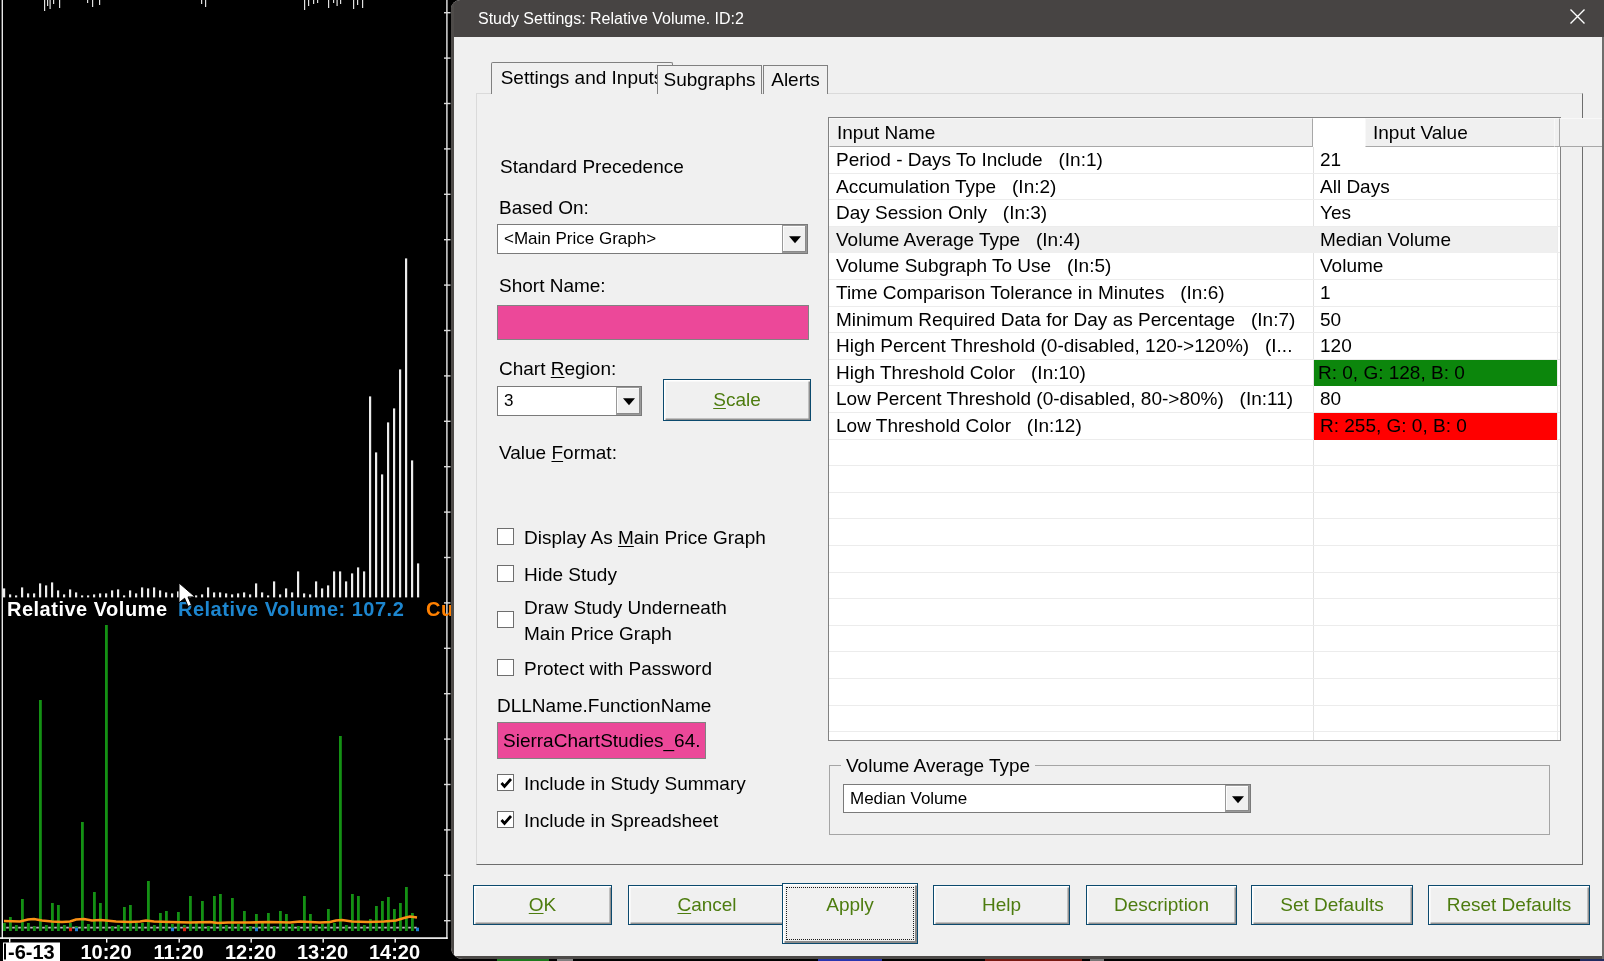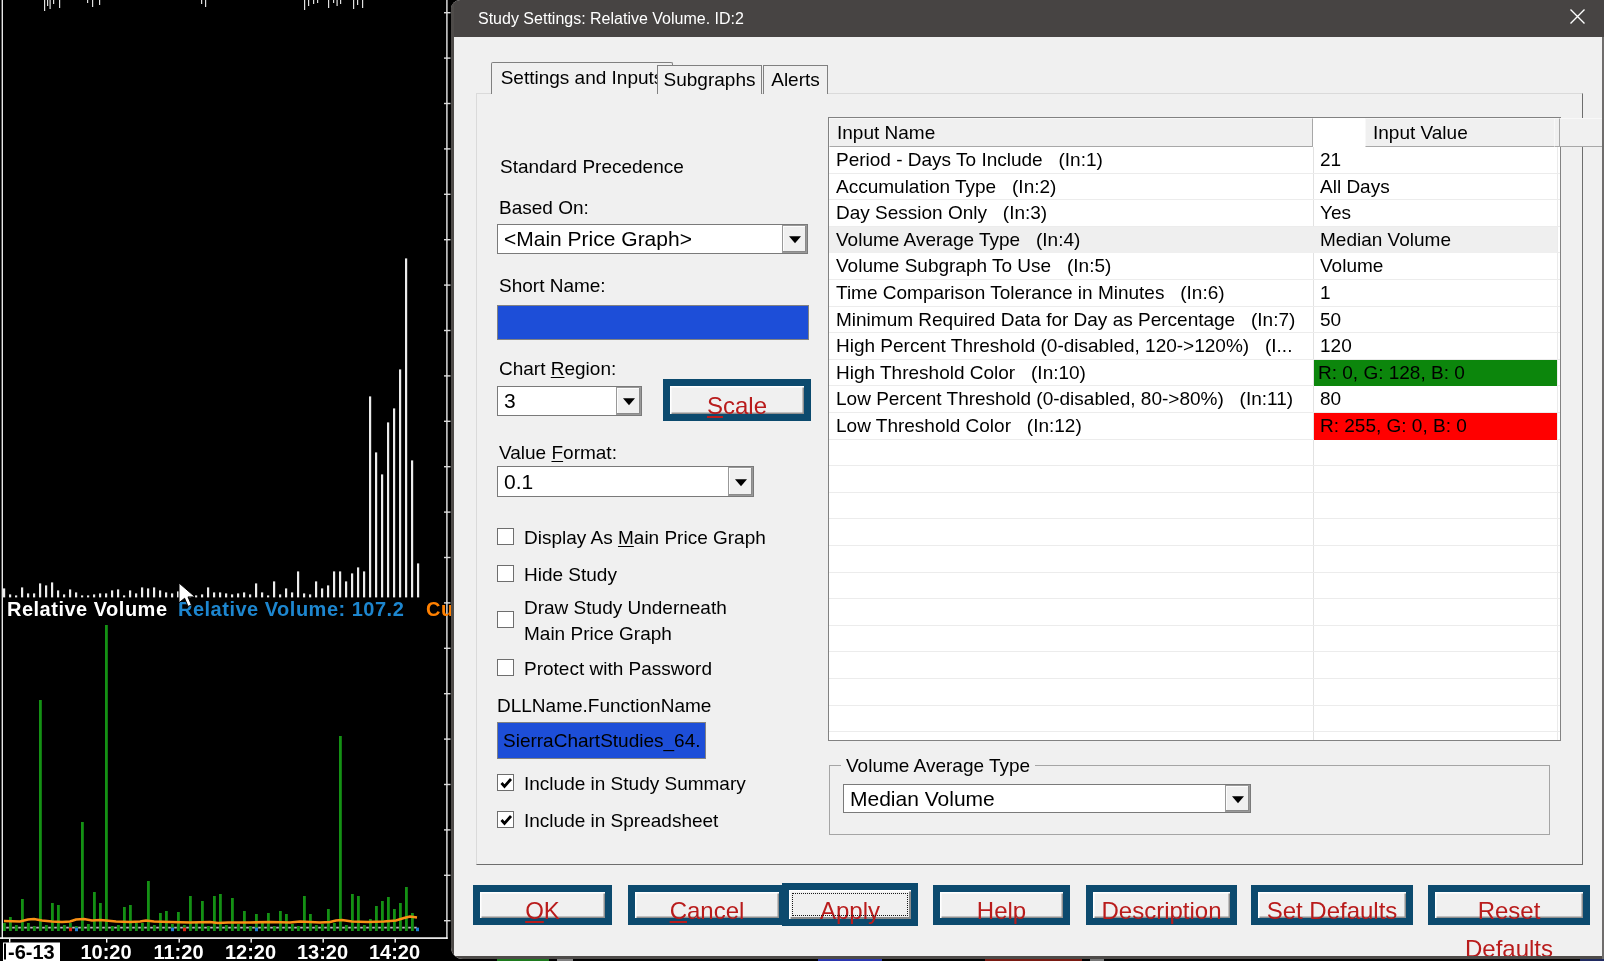--- a/index.html
+++ b/index.html
@@ -23,35 +23,35 @@
 #tab1 { left:24px; top:62px; width:182px; height:32px; line-height:30px; border-radius:2px 2px 0 0;margin-left:16px; }
 #tab2 { left:206px; top:65px; width:105px; height:29px; line-height:28px; }
 #tab3 { left:312px; top:65px; width:65px; height:29px; line-height:28px; }
 #page { position:absolute; left:25px; top:93px; width:1107px; height:772px;
   border-top:1px solid #dadada; border-left:1px solid #dadada; border-right:1.5px solid #6d6d6d; border-bottom:1.5px solid #6d6d6d; z-index:1; }
 
 .lab { position:absolute; font-size:19px; color:#000; white-space:nowrap; z-index:4; }
 u.k { text-decoration:underline; text-underline-offset:2px; }
 
 .combo { position:absolute; background:#fff; border:1px solid #7a7a7a; z-index:4; }
-.combo .tx { position:absolute; left:6px; top:0; bottom:0; font-size:21px; color:#000; display:flex; align-items:center; white-space:nowrap; }
+.combo .tx { position:absolute; left:6px; top:0; bottom:0; font-size:17px; color:#000; display:flex; align-items:center; white-space:nowrap; }
 .cbtn { position:absolute; right:0px; top:0px; bottom:0px; width:25px; background:#f0f0f0;
   border:1px solid #999; box-shadow:inset -1px -1px 0 #8a8a8a, inset 1px 1px 0 #fdfdfd; }
 .cbtn:after { content:""; position:absolute; left:50%; top:50%; transform:translate(-50%,-38%);
   border-left:6.5px solid transparent; border-right:6.5px solid transparent; border-top:7.5px solid #000; }
 
-.tinput { position:absolute; background:#1d4ed8; border:1px solid #828282; z-index:4; font-size:19px; color:#000; }
+.tinput { position:absolute; background:#ec4899; border:1px solid #828282; z-index:4; font-size:19px; color:#000; }
 
 .cb { position:absolute; width:17px; height:17px; background:#fff; border:1px solid #6e6e6e; z-index:4; }
 .cb svg { position:absolute; left:1px; top:1px; }
 
-.btn { position:absolute; top:885px; height:40px; background:#f0f0f0; border:7px solid #0c4a6e;
+.btn { position:absolute; top:885px; height:40px; background:#f0f0f0; border:1px solid #0c4a6e;
   box-shadow:inset 1.5px 1.5px 0 #ffffff, inset -1.5px -1.5px 0 #909090;
-  font-size:24px; color:#b91c1c; text-align:center; line-height:38px; z-index:4; }
-#btnApply { position:absolute; top:883px; height:43px; line-height:41px;
+  font-size:19px; color:#4d7c0f; text-align:center; line-height:38px; z-index:4; }
+#btnApply { position:absolute; top:883px; height:61px; line-height:41px;
   box-shadow:inset 1.5px 1.5px 0 #ffffff, inset -2px -2px 0 #8a8a8a; }
 #btnApply:after { content:""; position:absolute; left:3px; top:3px; right:3px; bottom:3px; border:1.5px dotted #1a1a1a; }
 
 
 #tframe { position:absolute; left:377px; top:117px; width:733px; height:624px; border:1px solid #828282;
   background:#fff; z-index:2; }
 .hcell { position:absolute; top:118px; height:29px; background:#f0f0f0;
   border-top:1px solid #f8f8f8; border-left:1px solid #f8f8f8; border-right:1px solid #a8a8a8; border-bottom:1px solid #a8a8a8;
   font-size:19px; color:#000; line-height:27px; padding-left:7px; z-index:4; }
 #hc1 { left:378px; width:484px; }
@@ -315,24 +315,20 @@
   <div class="tinput" style="left:46px; top:305px; width:312px; height:35px;"></div>
 
   <div class="lab" style="left:48px; top:358px;">Chart <u class="k">R</u>egion:</div>
   <div class="combo" style="left:46px; top:386px; width:145px; height:30px;">
         <span class="tx">3</span>
         <div class="cbtn"></div>
       </div>
   <div class="btn" style="left:212px; top:379px; width:148px; height:42px; line-height:40px;"><u class="k">S</u>cale</div>
 
   <div class="lab" style="left:48px; top:442px;">Value <u class="k">F</u>ormat:</div>
-  <div class="combo" style="left:46px; top:466px; width:257px; height:31px;">
-        <span class="tx">0.1</span>
-        <div class="cbtn"></div>
-      </div>
 
   <div class="cb" style="left:46px; top:528px;"></div>
   <div class="lab" style="left:73px; top:527px;">Display As <u class="k">M</u>ain Price Graph</div>
   <div class="cb" style="left:46px; top:565px;"></div>
   <div class="lab" style="left:73px; top:564px;">Hide Study</div>
   <div class="cb" style="left:46px; top:611px;"></div>
   <div class="lab" style="left:73px; top:595px; line-height:26px;">Draw Study Underneath<br>Main Price Graph</div>
   <div class="cb" style="left:46px; top:659px;"></div>
   <div class="lab" style="left:73px; top:658px;">Protect with Password</div>
 

